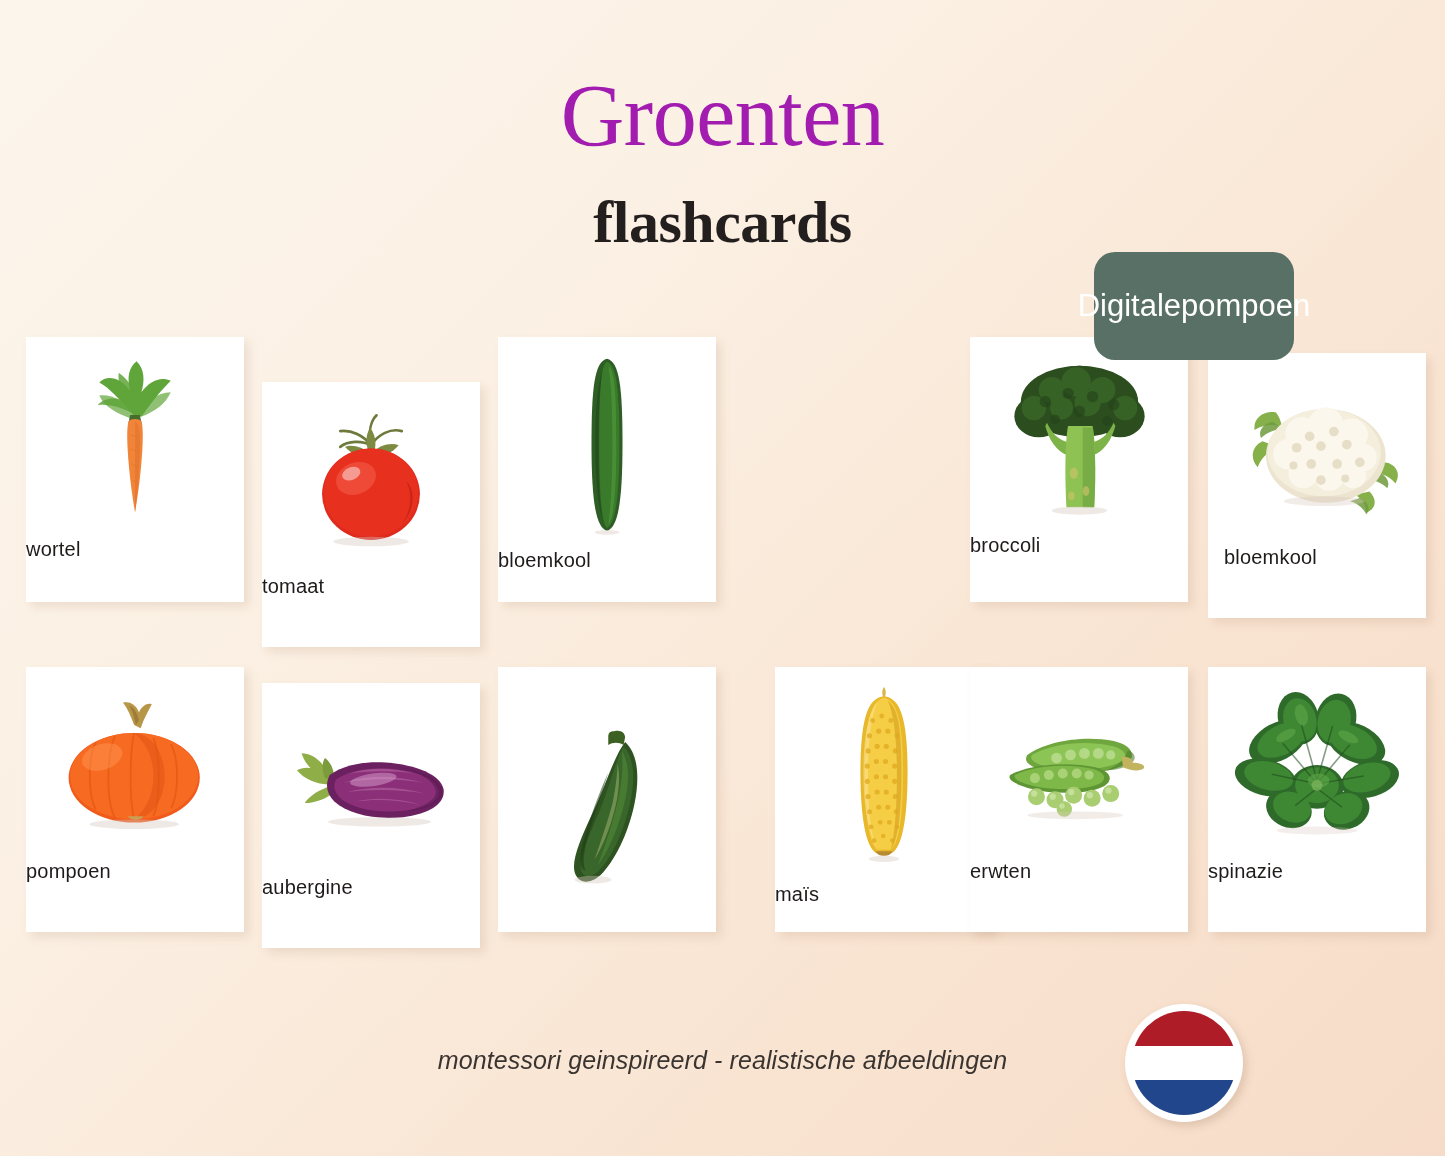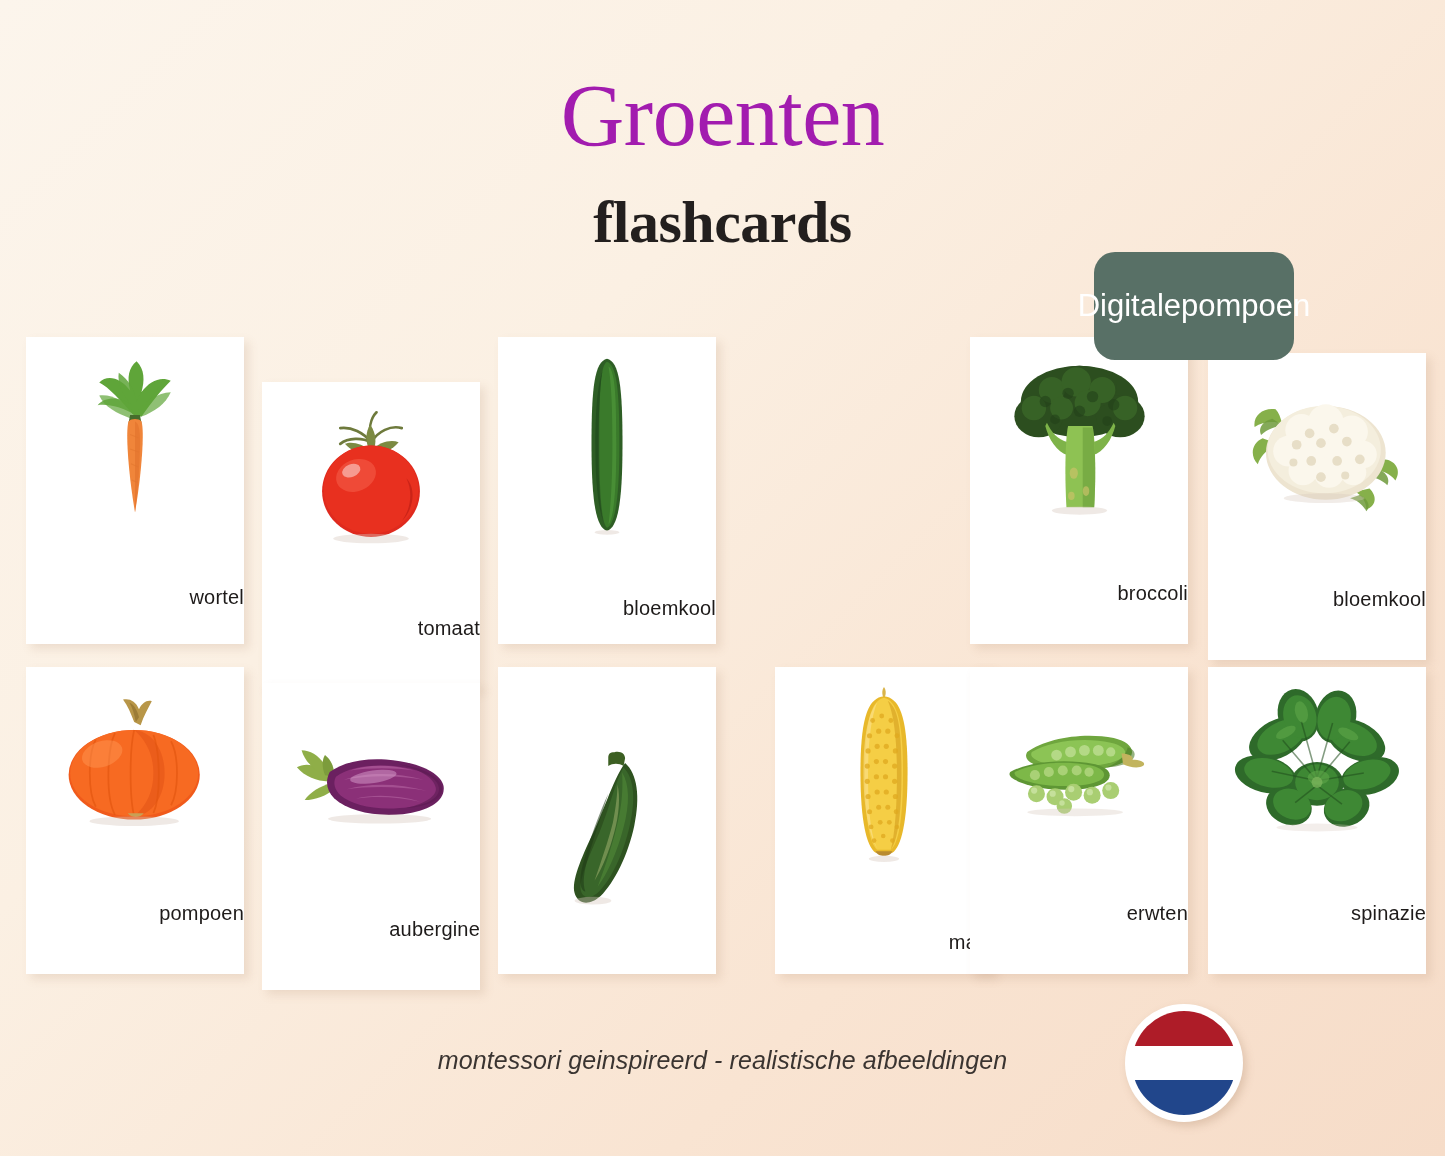--- a/index.html
+++ b/index.html
@@ -65,28 +65,27 @@
   .grid {
     position: absolute;
     left: 26px;
     top: 337px;
     width: 1419px;
     height: 637px;
   }
   .card {
     position: absolute;
     width: 218px;
-    height: 307px;
+    height: 265px;
     background: #FFFFFF;
     box-shadow: 5px 5px 9px rgba(160,120,90,0.16);
     overflow: hidden;
     display: flex;
     flex-direction: column;
-    align-items: flex-end;
-    gap: 48px;
+    align-items: flex-start;
   }
   .card .art {
     flex: 1 1 auto;
     width: 100%;
     display: flex;
     align-items: center;
     justify-content: center;
     padding-top: 14px;
   }
   .card .label {

